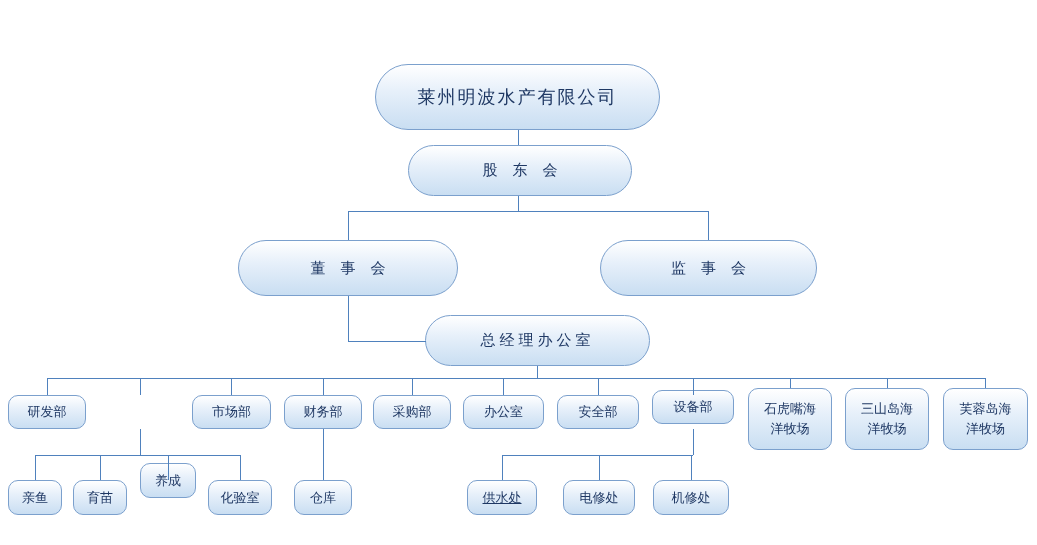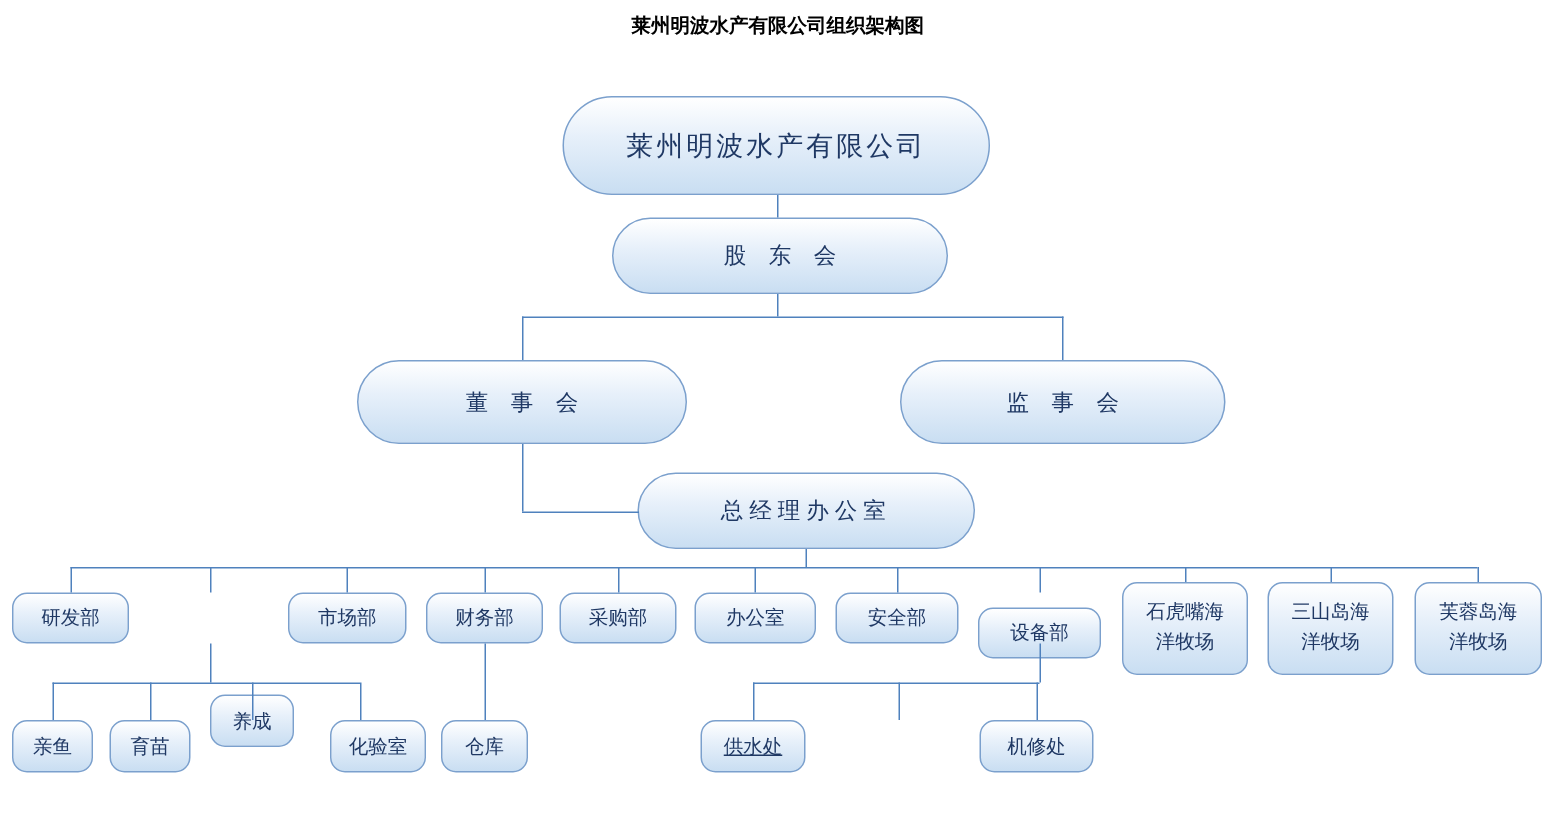--- a/index.html
+++ b/index.html
@@ -32,21 +32,20 @@
   .bl{display:block;line-height:1.55;}
   .line{position:absolute;background:var(--connector,#4f81bd);}
   .line.v{width:1px;}
   .line.h{height:1px;}
 </style>
 </head>
 <body>
 
 <div class="canvas">
 
-  <div class="chart-title">莱州明波水产有限公司组织架构图</div>
 
   <div class="node pill lvl0" style="left:375px;top:64px;width:285px;height:66px;border-radius:34px;">
     <span>莱州明波水产有限公司</span>
   </div>
 
   <div class="node pill" style="left:408px;top:145px;width:224px;height:51px;border-radius:26px;">
     <span>股　东　会</span>
   </div>
 
   <div class="node pill" style="left:238px;top:240px;width:220px;height:56px;border-radius:28px;">
@@ -71,21 +70,21 @@
   </div>
   <div class="node box" style="left:373px;top:395px;width:78px;height:34px;">
     <span>采购部</span>
   </div>
   <div class="node box" style="left:463px;top:395px;width:81px;height:34px;">
     <span>办公室</span>
   </div>
   <div class="node box" style="left:557px;top:395px;width:82px;height:34px;">
     <span>安全部</span>
   </div>
-  <div class="node box" style="left:652px;top:405px;width:82px;height:34px;">
+  <div class="node box" style="left:652px;top:390px;width:82px;height:34px;">
     <span>设备部</span>
   </div>
   <div class="node box" style="left:748px;top:388px;width:84px;height:62px;">
     <span class="bl">石虎嘴海</span>
     <span class="bl">洋牧场</span>
   </div>
   <div class="node box" style="left:845px;top:388px;width:84px;height:62px;">
     <span class="bl">三山岛海</span>
     <span class="bl">洋牧场</span>
   </div>
@@ -96,28 +95,31 @@
 
   <div class="node box" style="left:8px;top:480px;width:54px;height:35px;">
     <span>亲鱼</span>
   </div>
   <div class="node box" style="left:73px;top:480px;width:54px;height:35px;">
     <span>育苗</span>
   </div>
   <div class="node box" style="left:140px;top:463px;width:56px;height:35px;">
     <span>养成</span>
   </div>
-  <div class="node box" style="left:208px;top:480px;width:64px;height:35px;margin-left:12px;">
+  <div class="node box" style="left:208px;top:480px;width:64px;height:35px;">
     <span>化验室</span>
   </div>
   <div class="node box" style="left:294px;top:480px;width:58px;height:35px;">
     <span>仓库</span>
   </div>
   <div class="node box" style="left:467px;top:480px;width:70px;height:35px;text-decoration:underline;">
     <span>供水处</span>
+  </div>
+  <div class="node box" style="left:563px;top:480px;width:72px;height:35px;">
+    <span>电修处</span>
   </div>
   <div class="node box" style="left:653px;top:480px;width:76px;height:35px;">
     <span>机修处</span>
   </div>
 
   <div class="line v" style="left:518px;top:130px;height:15px;"></div>
   <div class="line v" style="left:518px;top:196px;height:15px;"></div>
   <div class="line h" style="left:348px;top:211px;width:361px;"></div>
   <div class="line v" style="left:348px;top:211px;height:29px;"></div>
   <div class="line v" style="left:708px;top:211px;height:29px;"></div>

